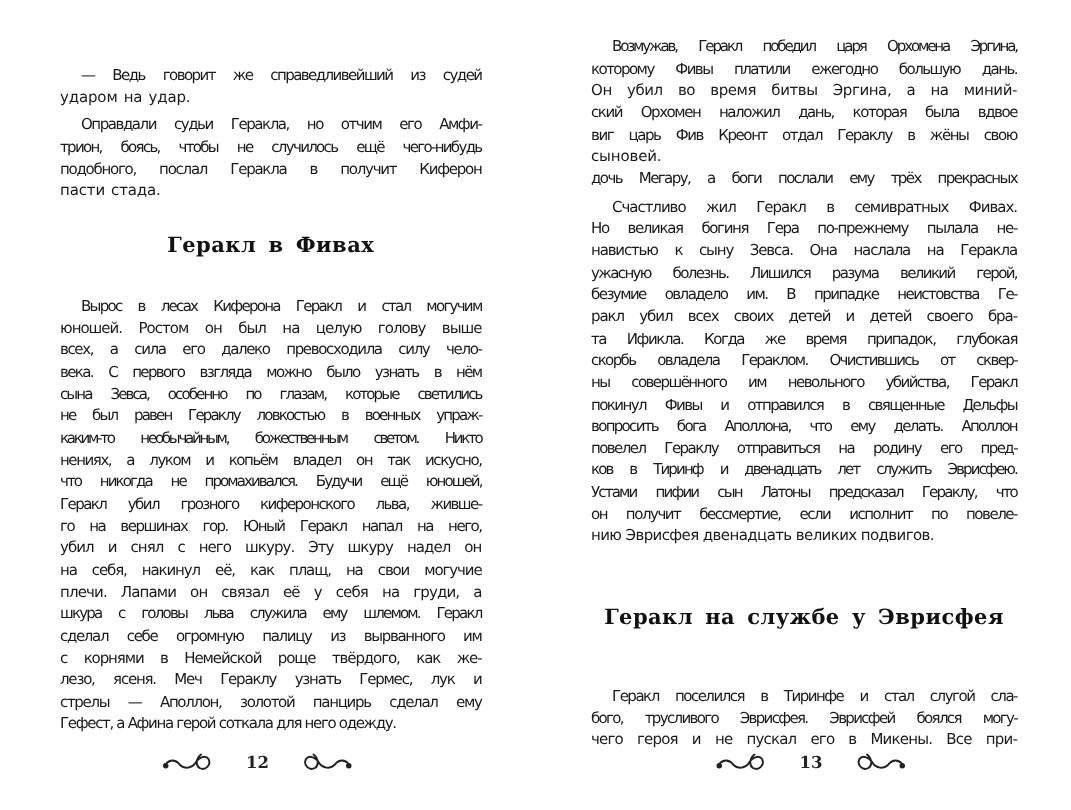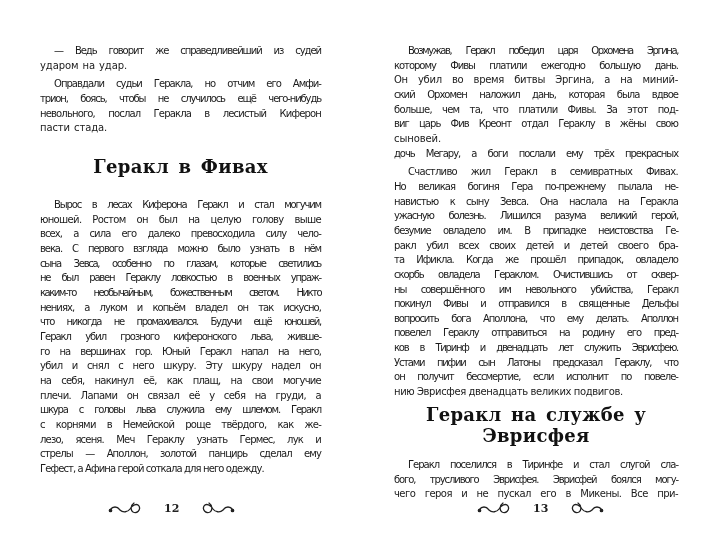--- a/index.html
+++ b/index.html
@@ -26,21 +26,21 @@
   .page.right .text-block { left: 37px; width: 284px; }
   .para { margin: 0 0 4px 0; text-indent: 14px; hyphens: manual; }
   .para .ln { display: block; text-align: justify; text-align-last: justify; white-space: nowrap; }
   .para .ln.last { text-align-last: left; }
   .para .ln:first-child { text-indent: 14px; }
   .para { text-indent: 0; }
   .heading {
     position: absolute;
     font-family: "DejaVu Serif", serif;
     font-weight: bold;
-    font-size: 18px;
+    font-size: 14px;
     letter-spacing: 0.3px;
     word-spacing: 3px;
     color: #111;
     text-align: center;
   }
   .folio {
     position: absolute; top: 500px;
     display: flex; align-items: center; gap: 22px;
     color: #222;
   }
@@ -54,21 +54,21 @@
 
 <div class="page left">
   <div class="text-block" style="top:44px;">
     <p class="para">
       <span class="ln" style="white-space: nowrap; letter-spacing: -1.04122px; word-spacing: 0px;">— Ведь говорит же справедливейший из судей</span>
       <span class="ln last" style="white-space: nowrap;">ударом на удар.</span>
     </p>
     <p class="para">
       <span class="ln" style="white-space: nowrap; letter-spacing: -0.964099px; word-spacing: 0px;">Оправдали судьи Геракла, но отчим его Амфи-</span>
       <span class="ln" style="white-space: nowrap; letter-spacing: -1.12083px; word-spacing: 0px;">трион, боясь, чтобы не случилось ещё чего-нибудь</span>
-      <span class="ln" style="white-space: nowrap; letter-spacing: -0.839702px; word-spacing: 0px;">невольного, послал Геракла в лесистый Киферон</span>
+      <span class="ln" style="white-space: nowrap; letter-spacing: -0.839702px; word-spacing: 0px;">подобного, послал Геракла в получит Киферон</span>
       <span class="ln last" style="white-space: nowrap;">пасти стада.</span>
     </p>
   </div>
 
   <div class="heading" style="left:40px; width:281px; top:156px;">Геракл в Фивах</div>
 
   <div class="text-block" style="top:198px;">
     <p class="para">
       <span class="ln" style="white-space: nowrap; letter-spacing: -1.14581px; word-spacing: 0px;">Вырос в лесах Киферона Геракл и стал могучим</span>
       <span class="ln" style="white-space: nowrap; letter-spacing: -0.66622px; word-spacing: 0px;">юношей. Ростом он был на целую голову выше</span>
@@ -78,20 +78,21 @@
       <span class="ln" style="white-space: nowrap; letter-spacing: -1.22666px; word-spacing: 0px;">не был равен Гераклу ловкостью в военных упраж-</span>
       <span class="ln" style="white-space: nowrap; letter-spacing: -1.50137px; word-spacing: 0px;">каким-то необычайным, божественным светом. Никто</span>
       <span class="ln" style="white-space: nowrap; letter-spacing: -0.959043px; word-spacing: 0px;">нениях, а луком и копьём владел он так искусно,</span>
       <span class="ln" style="white-space: nowrap; letter-spacing: -1.27919px; word-spacing: 0px;">что никогда не промахивался. Будучи ещё юношей,</span>
       <span class="ln" style="white-space: nowrap; letter-spacing: -1.05041px; word-spacing: 0px;">Геракл убил грозного киферонского льва, живше-</span>
       <span class="ln" style="white-space: nowrap; letter-spacing: -0.993342px; word-spacing: 0px;">го на вершинах гор. Юный Геракл напал на него,</span>
       <span class="ln" style="white-space: nowrap; letter-spacing: -0.621662px; word-spacing: 0px;">убил и снял с него шкуру. Эту шкуру надел он</span>
       <span class="ln" style="white-space: nowrap; letter-spacing: -0.758288px; word-spacing: 0px;">на себя, накинул её, как плащ, на свои могучие</span>
       <span class="ln" style="white-space: nowrap; letter-spacing: -0.580208px; word-spacing: 0px;">плечи. Лапами он связал её у себя на груди, а</span>
       <span class="ln" style="white-space: nowrap; letter-spacing: -1.19477px; word-spacing: 0px;">шкура с головы льва служила ему шлемом. Геракл</span>
+      <span class="ln" style="white-space: nowrap; letter-spacing: -0.886577px; word-spacing: 0px;">сделал себе огромную палицу из вырванного им</span>
       <span class="ln" style="white-space: nowrap; letter-spacing: -0.742756px; word-spacing: 0px;">с корнями в Немейской роще твёрдого, как же-</span>
       <span class="ln" style="white-space: nowrap; letter-spacing: -0.808899px; word-spacing: 0px;">лезо, ясеня. Меч Гераклу узнать Гермес, лук и</span>
       <span class="ln" style="white-space: nowrap; letter-spacing: -0.883381px; word-spacing: 0px;">стрелы — Аполлон, золотой панцирь сделал ему</span>
       <span class="ln last" style="white-space: nowrap; letter-spacing: -0.882639px; word-spacing: 0px;">Гефест, а Афина герой соткала для него одежду.</span>
     </p>
   </div>
 
   <div class="folio" style="left:108px;">
     <span>
       <svg width="34" height="16" viewBox="0 0 34 16" fill="none" stroke="#222" stroke-width="1.3" stroke-linecap="round">
@@ -103,39 +104,38 @@
     <span>
       <svg width="34" height="16" viewBox="0 0 34 16" fill="none" stroke="#222" stroke-width="1.3" stroke-linecap="round">
         <path d="M32 10 C29 6, 25 6, 22 10 C19 13, 14 12, 12 9 C10 5, 5 3, 3 6 C1 10, 5 14, 9 12 C12 10, 11 5, 8 3"></path>
         <circle cx="31.5" cy="10.5" r="1.2" fill="#222"></circle>
       </svg>
     </span>
   </div>
 </div>
 
 <div class="page right">
-  <div class="text-block" style="top:44px;">
+  <div class="text-block" style="top:25px;">
     <p class="para">
       <span class="ln" style="white-space: nowrap; letter-spacing: -1.4074px; word-spacing: 0px;">Возмужав, Геракл победил царя Орхомена Эргина,</span>
       <span class="ln" style="white-space: nowrap; letter-spacing: -1.0272px; word-spacing: 0px;">которому Фивы платили ежегодно большую дань.</span>
       <span class="ln" style="white-space: nowrap; letter-spacing: -0.281176px; word-spacing: 0px;">Он убил во время битвы Эргина, а на миний-</span>
       <span class="ln" style="white-space: nowrap; letter-spacing: -0.970486px; word-spacing: 0px;">ский Орхомен наложил дань, которая была вдвое</span>
-      <span class="ln" style="white-space: nowrap; letter-spacing: -0.740965px; word-spacing: 0px;">больше, чем та, что платили Фивы. За этот под-</span>
       <span class="ln" style="white-space: nowrap; letter-spacing: -0.940278px; word-spacing: 0px;">виг царь Фив Креонт отдал Гераклу в жёны свою</span>
       <span class="ln last" style="white-space: nowrap;">сыновей.</span>
       <span class="ln" style="white-space: nowrap; letter-spacing: -1.04581px; word-spacing: 0px;">дочь Мегару, а боги послали ему трёх прекрасных</span>
     </p>
     <p class="para">
       <span class="ln" style="white-space: nowrap; letter-spacing: -0.691463px; word-spacing: 0px;">Счастливо жил Геракл в семивратных Фивах.</span>
       <span class="ln" style="white-space: nowrap; letter-spacing: -0.900694px; word-spacing: 0px;">Но великая богиня Гера по-прежнему пылала не-</span>
       <span class="ln" style="white-space: nowrap; letter-spacing: -0.772569px; word-spacing: 0px;">навистью к сыну Зевса. Она наслала на Геракла</span>
       <span class="ln" style="white-space: nowrap; letter-spacing: -1.07452px; word-spacing: 0px;">ужасную болезнь. Лишился разума великий герой,</span>
       <span class="ln" style="white-space: nowrap; letter-spacing: -1.03019px; word-spacing: 0px;">безумие овладело им. В припадке неистовства Ге-</span>
       <span class="ln" style="white-space: nowrap; letter-spacing: -0.719226px; word-spacing: 0px;">ракл убил всех своих детей и детей своего бра-</span>
-      <span class="ln" style="white-space: nowrap; letter-spacing: -0.944444px; word-spacing: 0px;">та Ификла. Когда же прошёл припадок, овладело</span>
+      <span class="ln" style="white-space: nowrap; letter-spacing: -0.944444px; word-spacing: 0px;">та Ификла. Когда же время припадок, глубокая</span>
       <span class="ln" style="white-space: nowrap; letter-spacing: -1.07806px; word-spacing: 0px;">скорбь овладела Гераклом. Очистившись от сквер-</span>
       <span class="ln" style="white-space: nowrap; letter-spacing: -1.0341px; word-spacing: 0px;">ны совершённого им невольного убийства, Геракл</span>
       <span class="ln" style="white-space: nowrap; letter-spacing: -1.06058px; word-spacing: 0px;">покинул Фивы и отправился в священные Дельфы</span>
       <span class="ln" style="white-space: nowrap; letter-spacing: -1.12702px; word-spacing: 0px;">вопросить бога Аполлона, что ему делать. Аполлон</span>
       <span class="ln" style="white-space: nowrap; letter-spacing: -1.04448px; word-spacing: 0px;">повелел Гераклу отправиться на родину его пред-</span>
       <span class="ln" style="white-space: nowrap; letter-spacing: -1.24328px; word-spacing: 0px;">ков в Тиринф и двенадцать лет служить Эврисфею.</span>
       <span class="ln" style="white-space: nowrap; letter-spacing: -1.20672px; word-spacing: 0px;">Устами пифии сын Латоны предсказал Гераклу, что</span>
       <span class="ln" style="white-space: nowrap; letter-spacing: -0.978657px; word-spacing: 0px;">он получит бессмертие, если исполнит по повеле-</span>
       <span class="ln last" style="white-space: nowrap; letter-spacing: -0.400686px; word-spacing: 0px;">нию Эврисфея двенадцать великих подвигов.</span>
     </p>

